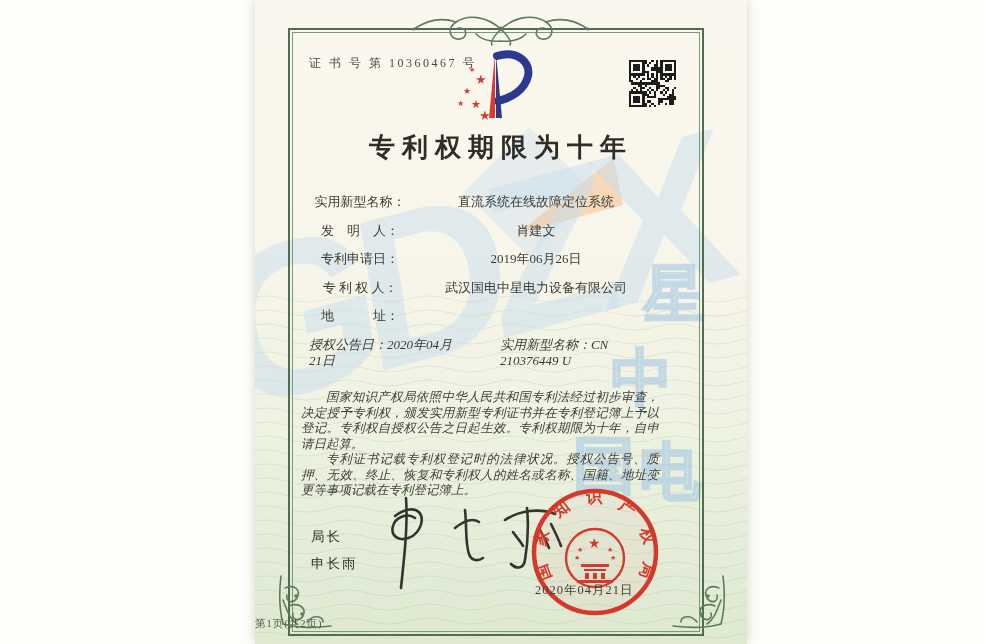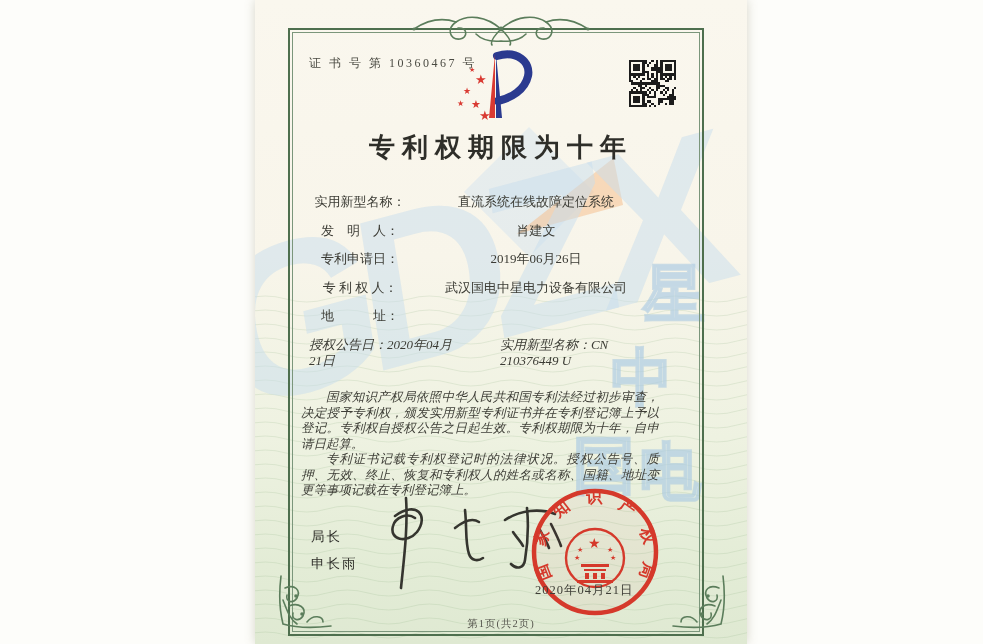--- a/index.html
+++ b/index.html
@@ -43,21 +43,21 @@
   .fvalue{flex:1;}
   #grant-row{display:flex;gap:42px;margin-top:1px;font-style:italic;}
   #paras{position:absolute;left:46px;top:390px;width:358px;font-size:12.5px;line-height:15.5px;
          font-style:italic;color:#3e3e37;}
   #paras p{margin:0;text-indent:2em;text-align:justify;}
   #signer{position:absolute;left:56px;top:528px;font-size:13.5px;letter-spacing:2px;color:#2f2f2a;}
   #signer div{margin-bottom:9px;}
   #signature{position:absolute;left:118px;top:496px;}
   #seal{position:absolute;left:272px;top:484px;}
   #seal-date{left:280px;top:582px;font-size:12.5px;letter-spacing:1px;color:#3f3f38;}
-  #footer{left:0;bottom:13px;width:492px;text-align:center;font-size:10.5px;color:#56564e;letter-spacing:1px;}
+  #footer{left:0;bottom:13px;width:492px;text-align:left;font-size:10.5px;color:#56564e;letter-spacing:1px;}
 </style>
 </head>
 <body>
 
 <div id="canvas">
   <div id="page">
 
     <svg id="waves">
         <path d="M-10 4 q 20 -6 41 0 t 41 0 t 41 0 t 41 0 t 41 0 t 41 0 t 41 0 t 41 0 t 41 0 t 41 0 t 41 0 t 41 0 t 41 0" fill="none" stroke="rgba(122,162,112,0.22)" stroke-width="1"></path>
         <path d="M-10 18 q 20 -6 41 0 t 41 0 t 41 0 t 41 0 t 41 0 t 41 0 t 41 0 t 41 0 t 41 0 t 41 0 t 41 0 t 41 0 t 41 0" fill="none" stroke="rgba(122,162,112,0.22)" stroke-width="1"></path>

